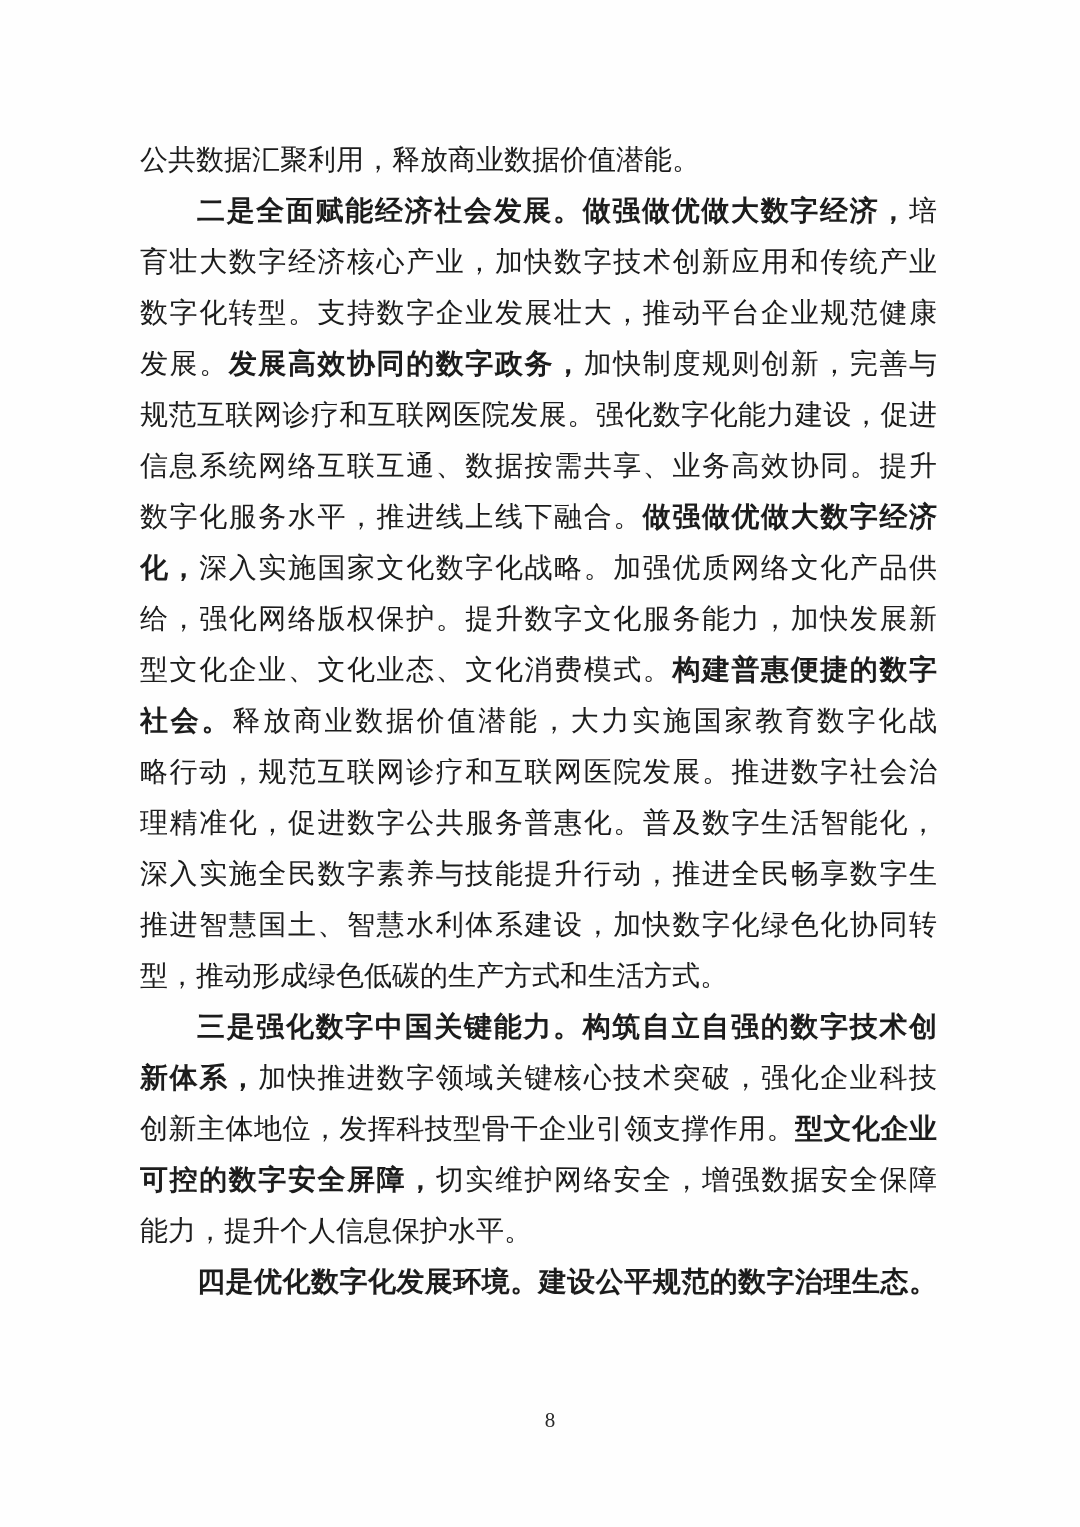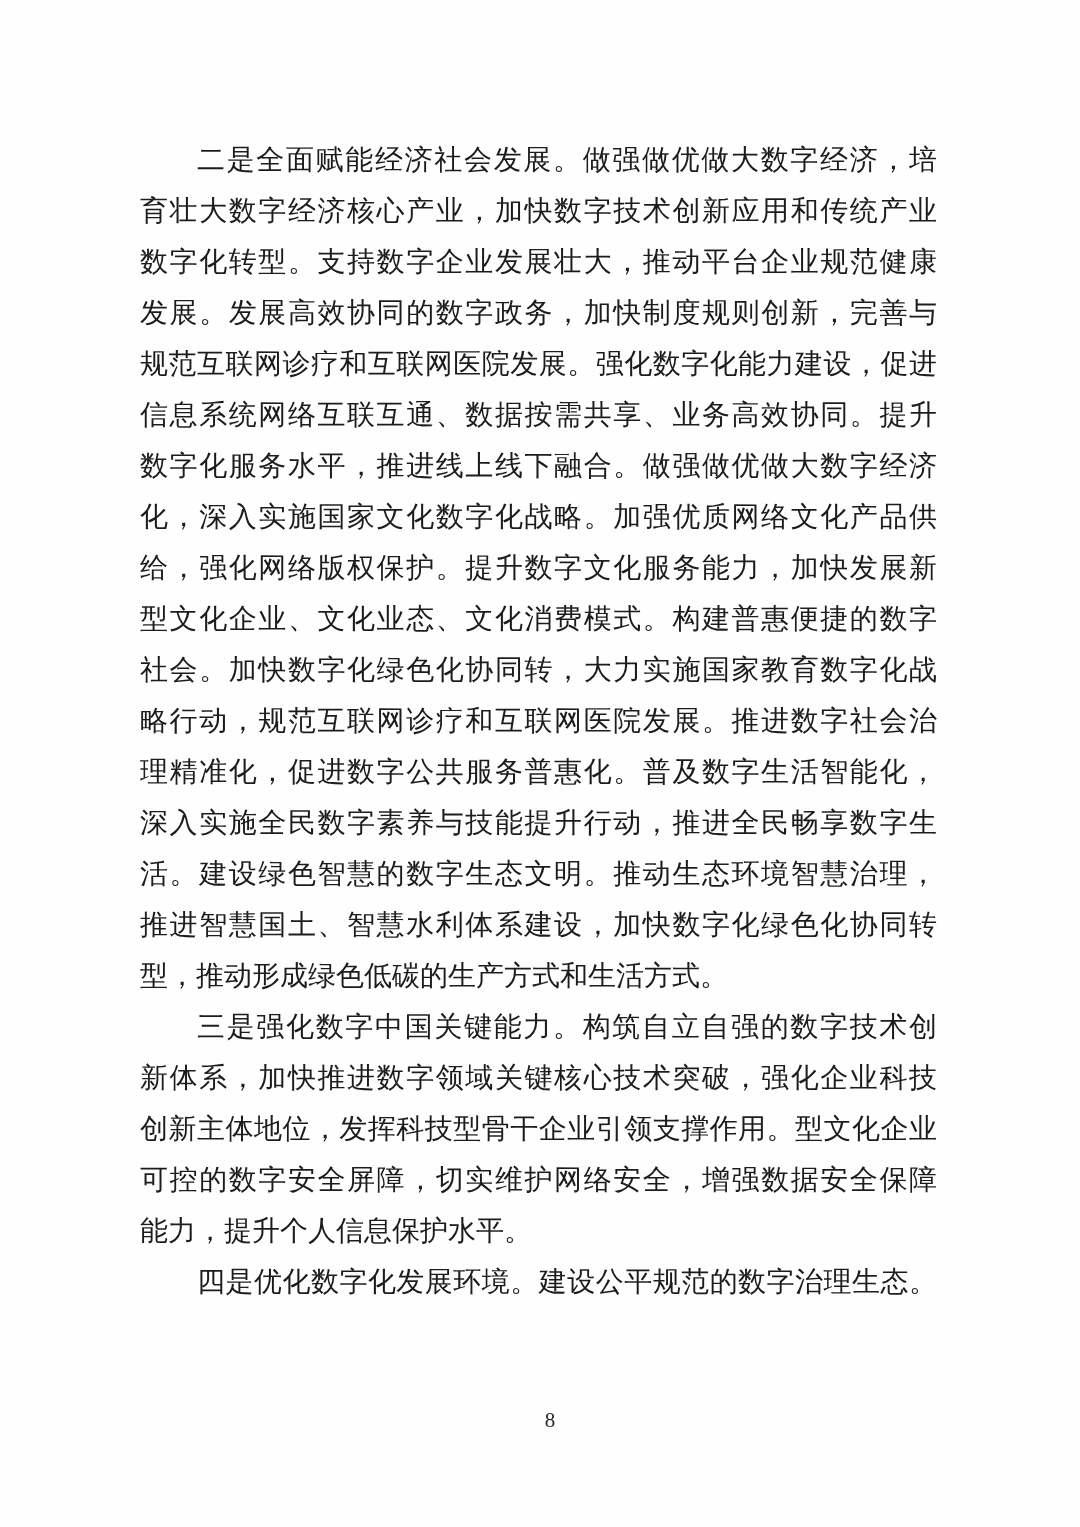--- a/index.html
+++ b/index.html
@@ -32,52 +32,52 @@
     text-justify: inter-character;
     white-space: normal;
   }
   .line.para-end {
     text-align-last: left;
   }
   .line.indent {
     text-indent: 57px;
   }
   .seg { font-weight: normal; }
-  .seg.bold { font-weight: normal; margin-top: 48px; }
+  .seg.bold { font-weight: bold; margin-top: 48px; }
   .page-number {
     position: absolute;
     top: 1404px;
     left: 140px;
     width: 820px;
     text-align: center;
     font-size: 21px;
     line-height: 32px;
     color: #2a2a2a;
   }
 </style>
 </head>
 <body>
 
 <div class="page">
   <div class="body-text" id="document-body">
+      <div class="line para-end"><span class="seg">公共数据汇聚利用，释放商业数据价值潜能。</span></div>
       <div class="line indent"><span class="seg bold">二是全面赋能经济社会发展。做强做优做大数字经济，</span><span class="seg">培</span></div>
       <div class="line"><span class="seg">育壮大数字经济核心产业，加快数字技术创新应用和传统产业</span></div>
       <div class="line"><span class="seg">数字化转型。支持数字企业发展壮大，推动平台企业规范健康</span></div>
       <div class="line"><span class="seg">发展。</span><span class="seg bold">发展高效协同的数字政务，</span><span class="seg">加快制度规则创新，完善与</span></div>
       <div class="line"><span class="seg">规范互联网诊疗和互联网医院发展。强化数字化能力建设，促进</span></div>
       <div class="line"><span class="seg">信息系统网络互联互通、数据按需共享、业务高效协同。提升</span></div>
       <div class="line"><span class="seg">数字化服务水平，推进线上线下融合。</span><span class="seg bold">做强做优做大数字经济</span></div>
       <div class="line"><span class="seg bold">化，</span><span class="seg">深入实施国家文化数字化战略。加强优质网络文化产品供</span></div>
       <div class="line"><span class="seg">给，强化网络版权保护。提升数字文化服务能力，加快发展新</span></div>
       <div class="line"><span class="seg">型文化企业、文化业态、文化消费模式。</span><span class="seg bold">构建普惠便捷的数字</span></div>
-      <div class="line"><span class="seg bold">社会。</span><span class="seg">加快数字化绿色化协同转，大力实施国家教育数字化战</span></div>
+      <div class="line"><span class="seg bold">社会。</span><span class="seg">释放商业数据价值潜能，大力实施国家教育数字化战</span></div>
       <div class="line"><span class="seg">略行动，规范互联网诊疗和互联网医院发展。推进数字社会治</span></div>
       <div class="line"><span class="seg">理精准化，促进数字公共服务普惠化。普及数字生活智能化，</span></div>
       <div class="line"><span class="seg">深入实施全民数字素养与技能提升行动，推进全民畅享数字生</span></div>
-      <div class="line"><span class="seg">活。</span><span class="seg bold">建设绿色智慧的数字生态文明。</span><span class="seg">推动生态环境智慧治理，</span></div>
       <div class="line"><span class="seg">推进智慧国土、智慧水利体系建设，加快数字化绿色化协同转</span></div>
       <div class="line para-end"><span class="seg">型，推动形成绿色低碳的生产方式和生活方式。</span></div>
       <div class="line indent"><span class="seg bold">三是强化数字中国关键能力。构筑自立自强的数字技术创</span></div>
       <div class="line"><span class="seg bold">新体系，</span><span class="seg">加快推进数字领域关键核心技术突破，强化企业科技</span></div>
       <div class="line"><span class="seg">创新主体地位，发挥科技型骨干企业引领支撑作用。</span><span class="seg bold">型文化企业</span></div>
       <div class="line"><span class="seg bold">可控的数字安全屏障，</span><span class="seg">切实维护网络安全，增强数据安全保障</span></div>
       <div class="line para-end"><span class="seg">能力，提升个人信息保护水平。</span></div>
       <div class="line indent"><span class="seg bold">四是优化数字化发展环境。建设公平规范的数字治理生态。</span></div>
     </div>
   <div class="page-number">8</div>

